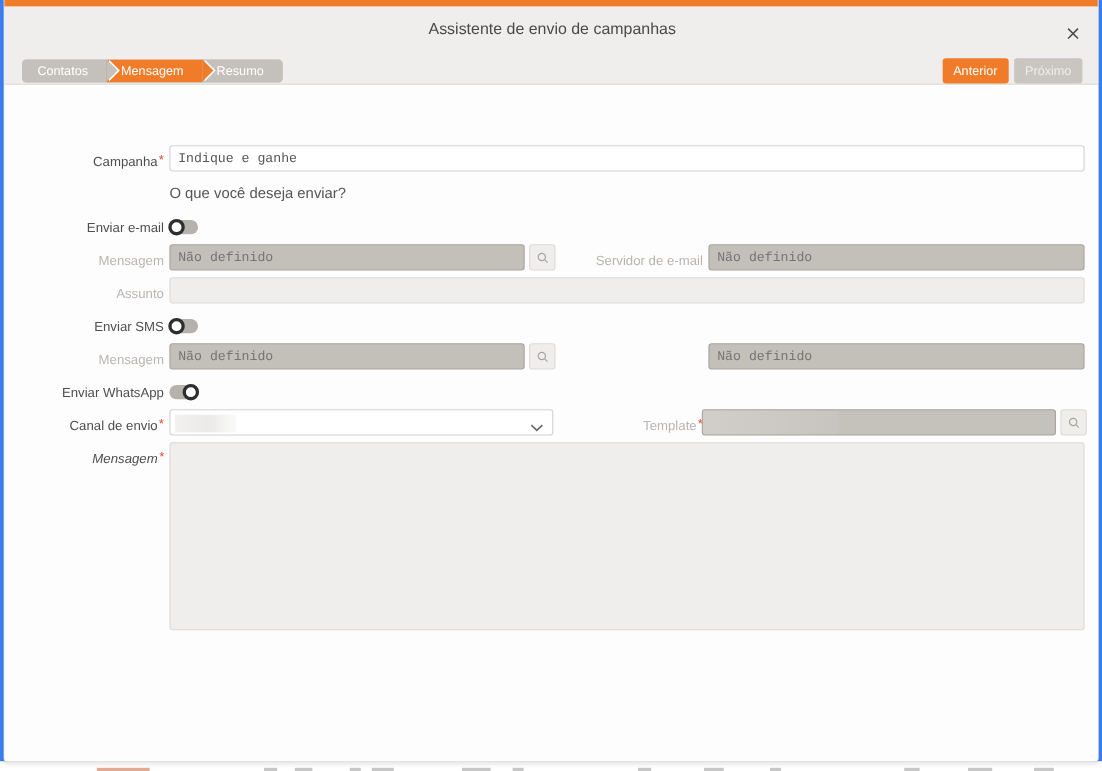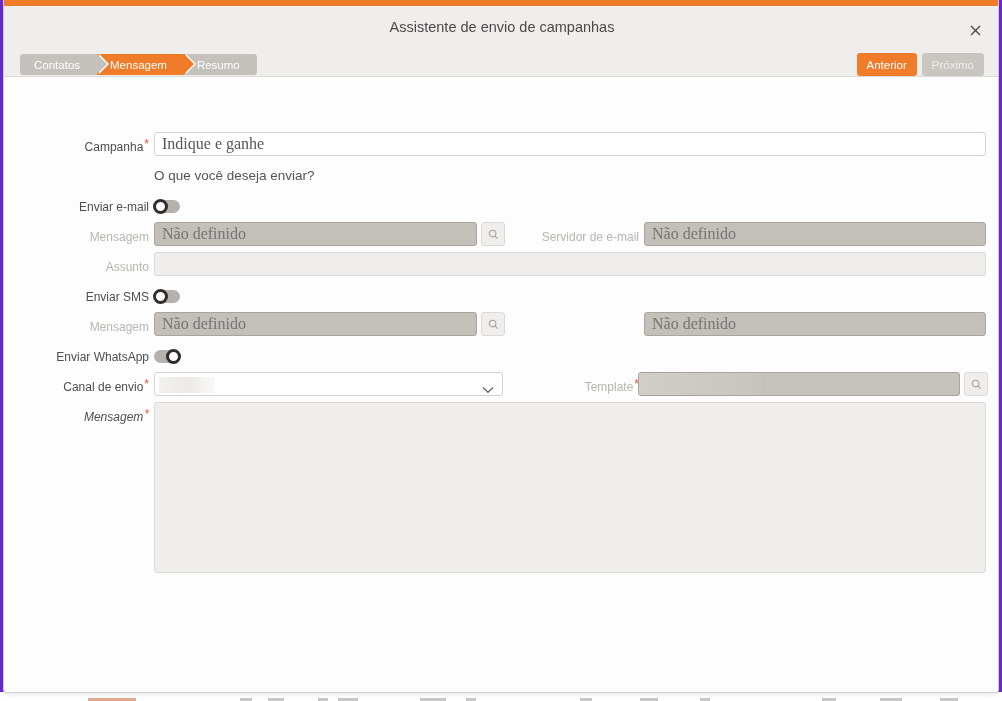--- a/index.html
+++ b/index.html
@@ -6,21 +6,21 @@
   html, body {
     margin: 0; padding: 0;
     width: 1002px; height: 701px;
     background: #ffffff;
     font-family: "Liberation Sans", sans-serif;
     overflow: hidden;
   }
   #app {
     position: relative;
     width: 1002px; height: 701px;
-    background: #6d28d9;
+    background: #3b82f6;
   }
 
   
   .bg-strip {
     position: absolute; left: 0; bottom: 0; width: 1002px; height: 9px;
     background: #ffffff;
     overflow: hidden;
   }
   .bg-strip .bg-bits {
     position: absolute; left: 0; top: 0; width: 1002px; height: 9px;
@@ -146,25 +146,25 @@
   .labelbox { position: absolute; width: 140px; left: 5px; text-align: right; }
   .labelbox.right-col { left: 395px; width: 240px; }
 
   
   .input {
     position: absolute;
     height: 24px;
     border: 1px solid #d4d2cf;
     border-radius: 3px;
     background: #ffffff;
-    font-size: 16px;
+    font-size: 12px;
     color: #565656;
     padding: 0 7px;
     line-height: 22px;
-    font-family: Liberation Serif, serif;
+    font-family: Liberation Mono, monospace;
   }
   .input.disabled-dark {
     background: #c3bfb9;
     border: 1px solid #a9a49d;
     color: #a9a49d;
   }
   .input.disabled-light {
     background: #efeeec;
     border: 1px solid #dcdad7;
     color: #b9b5b1;

